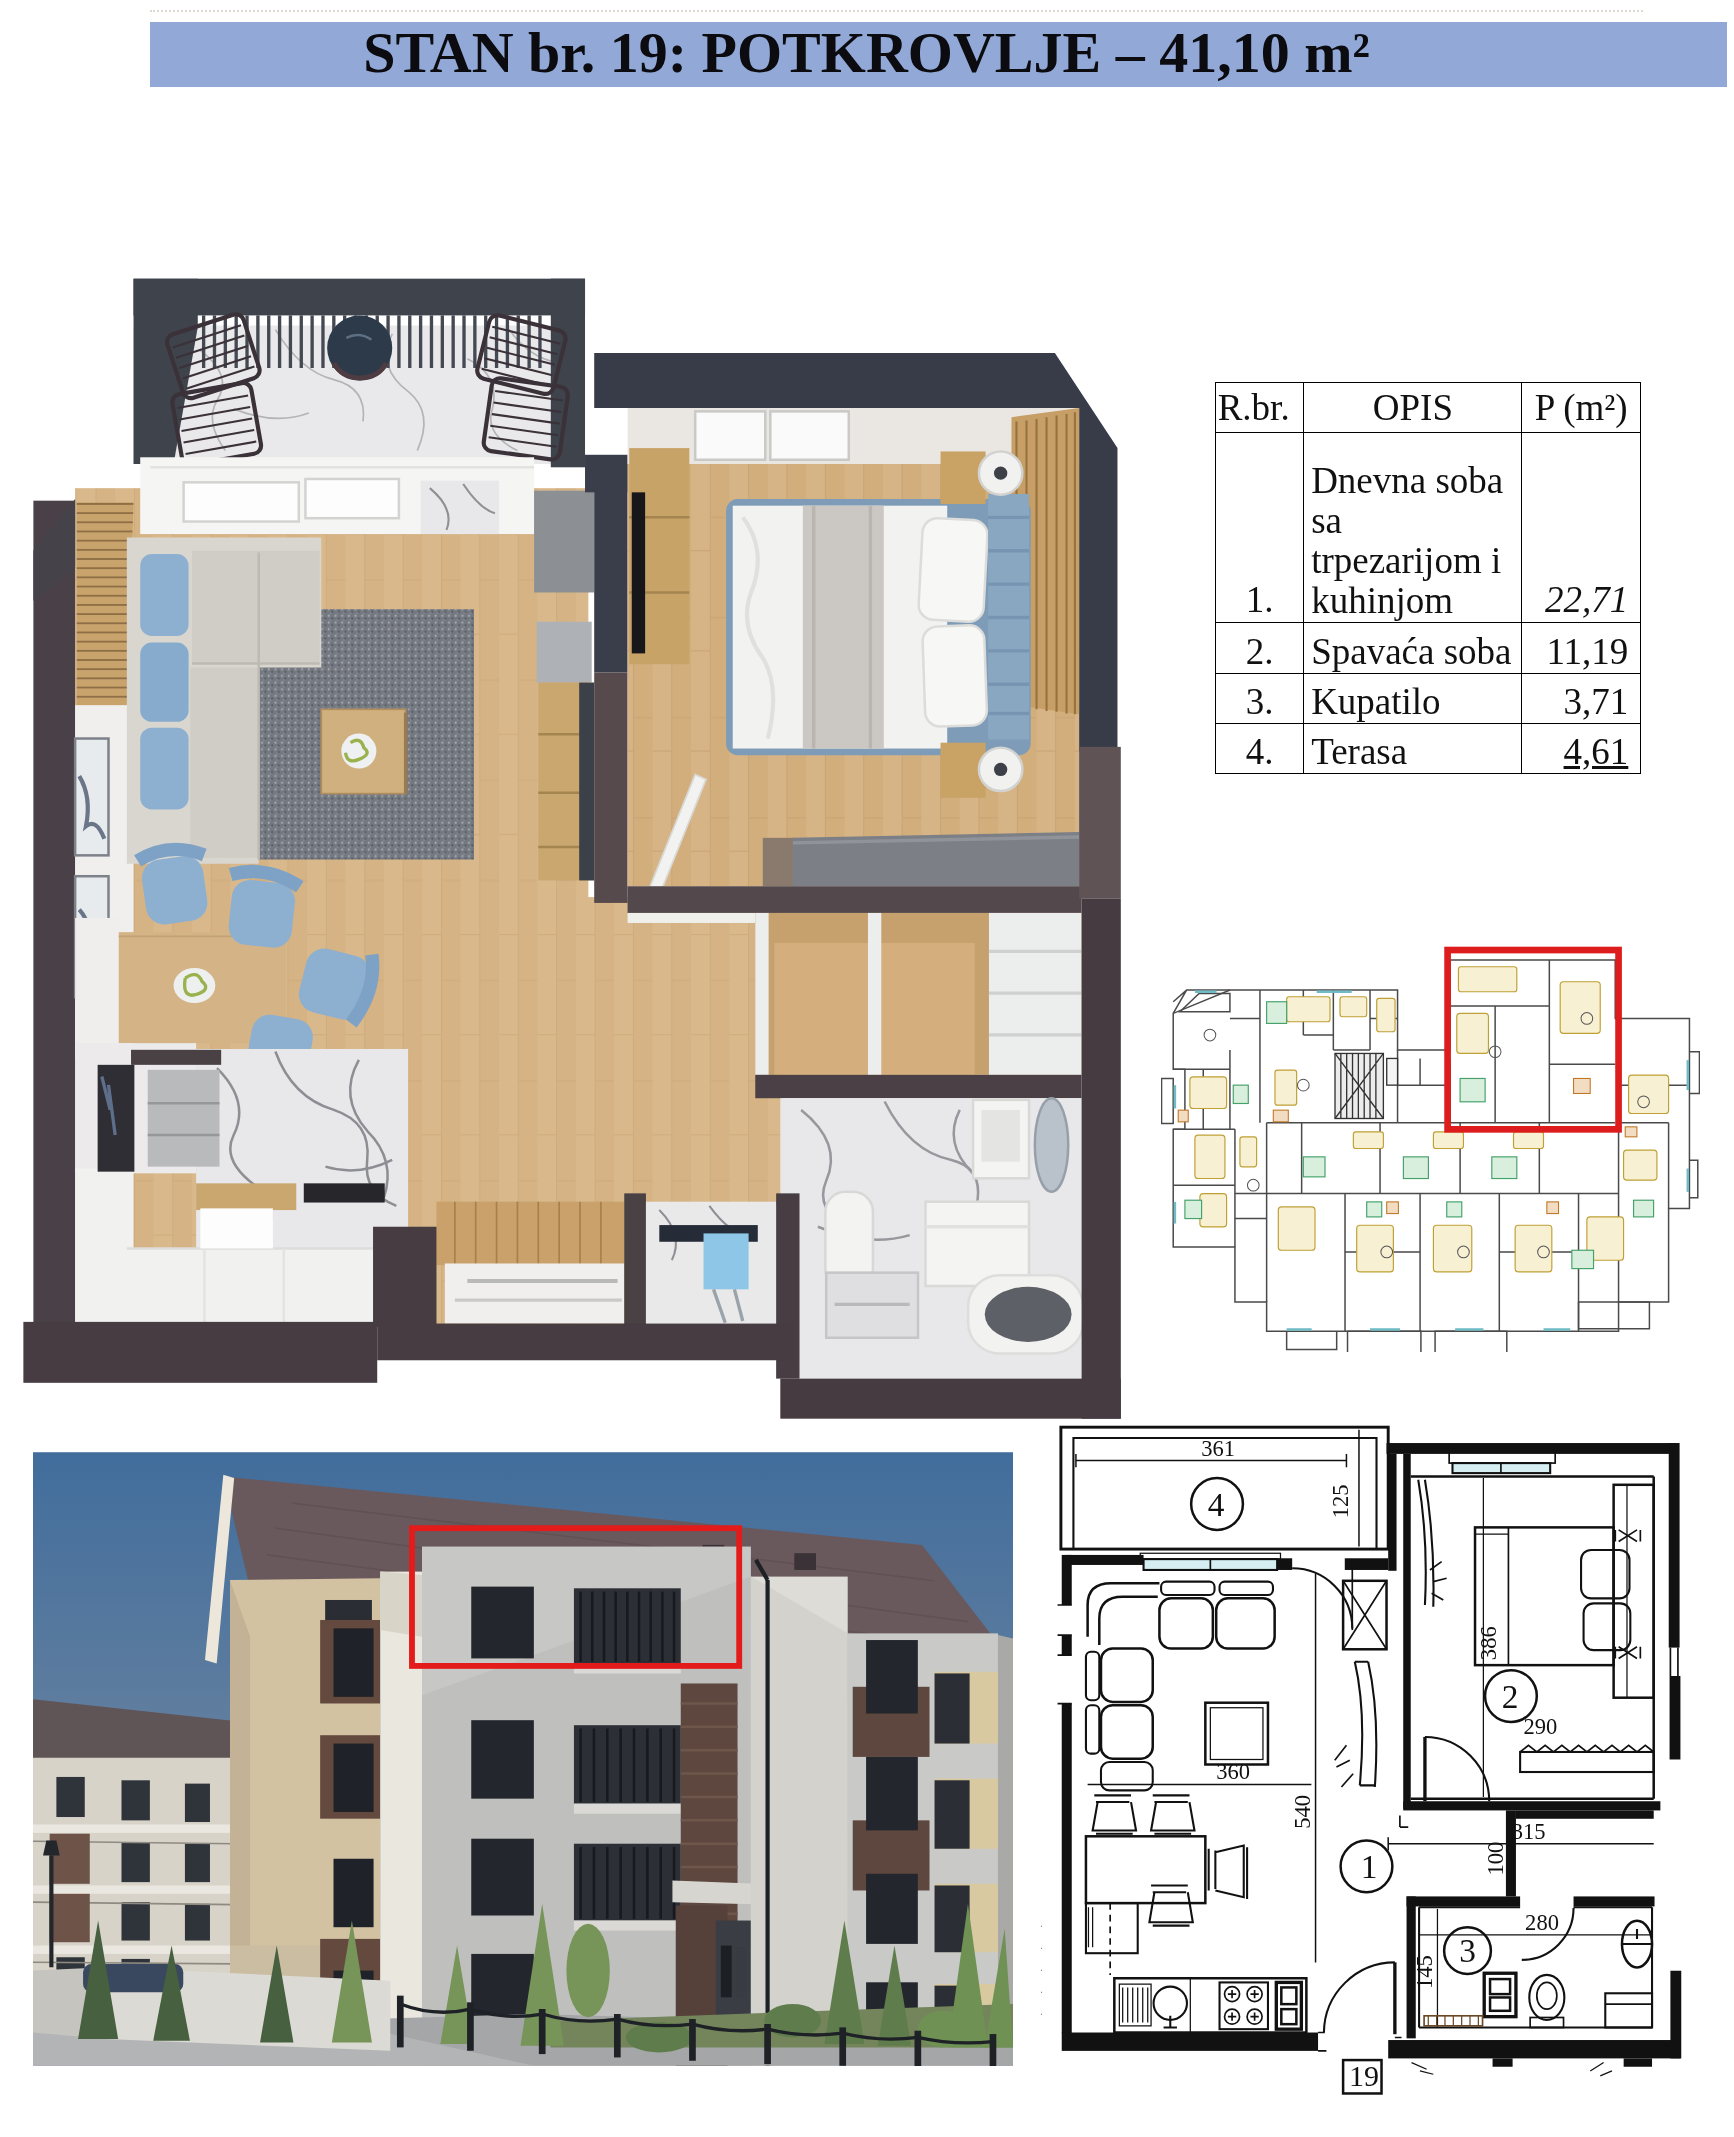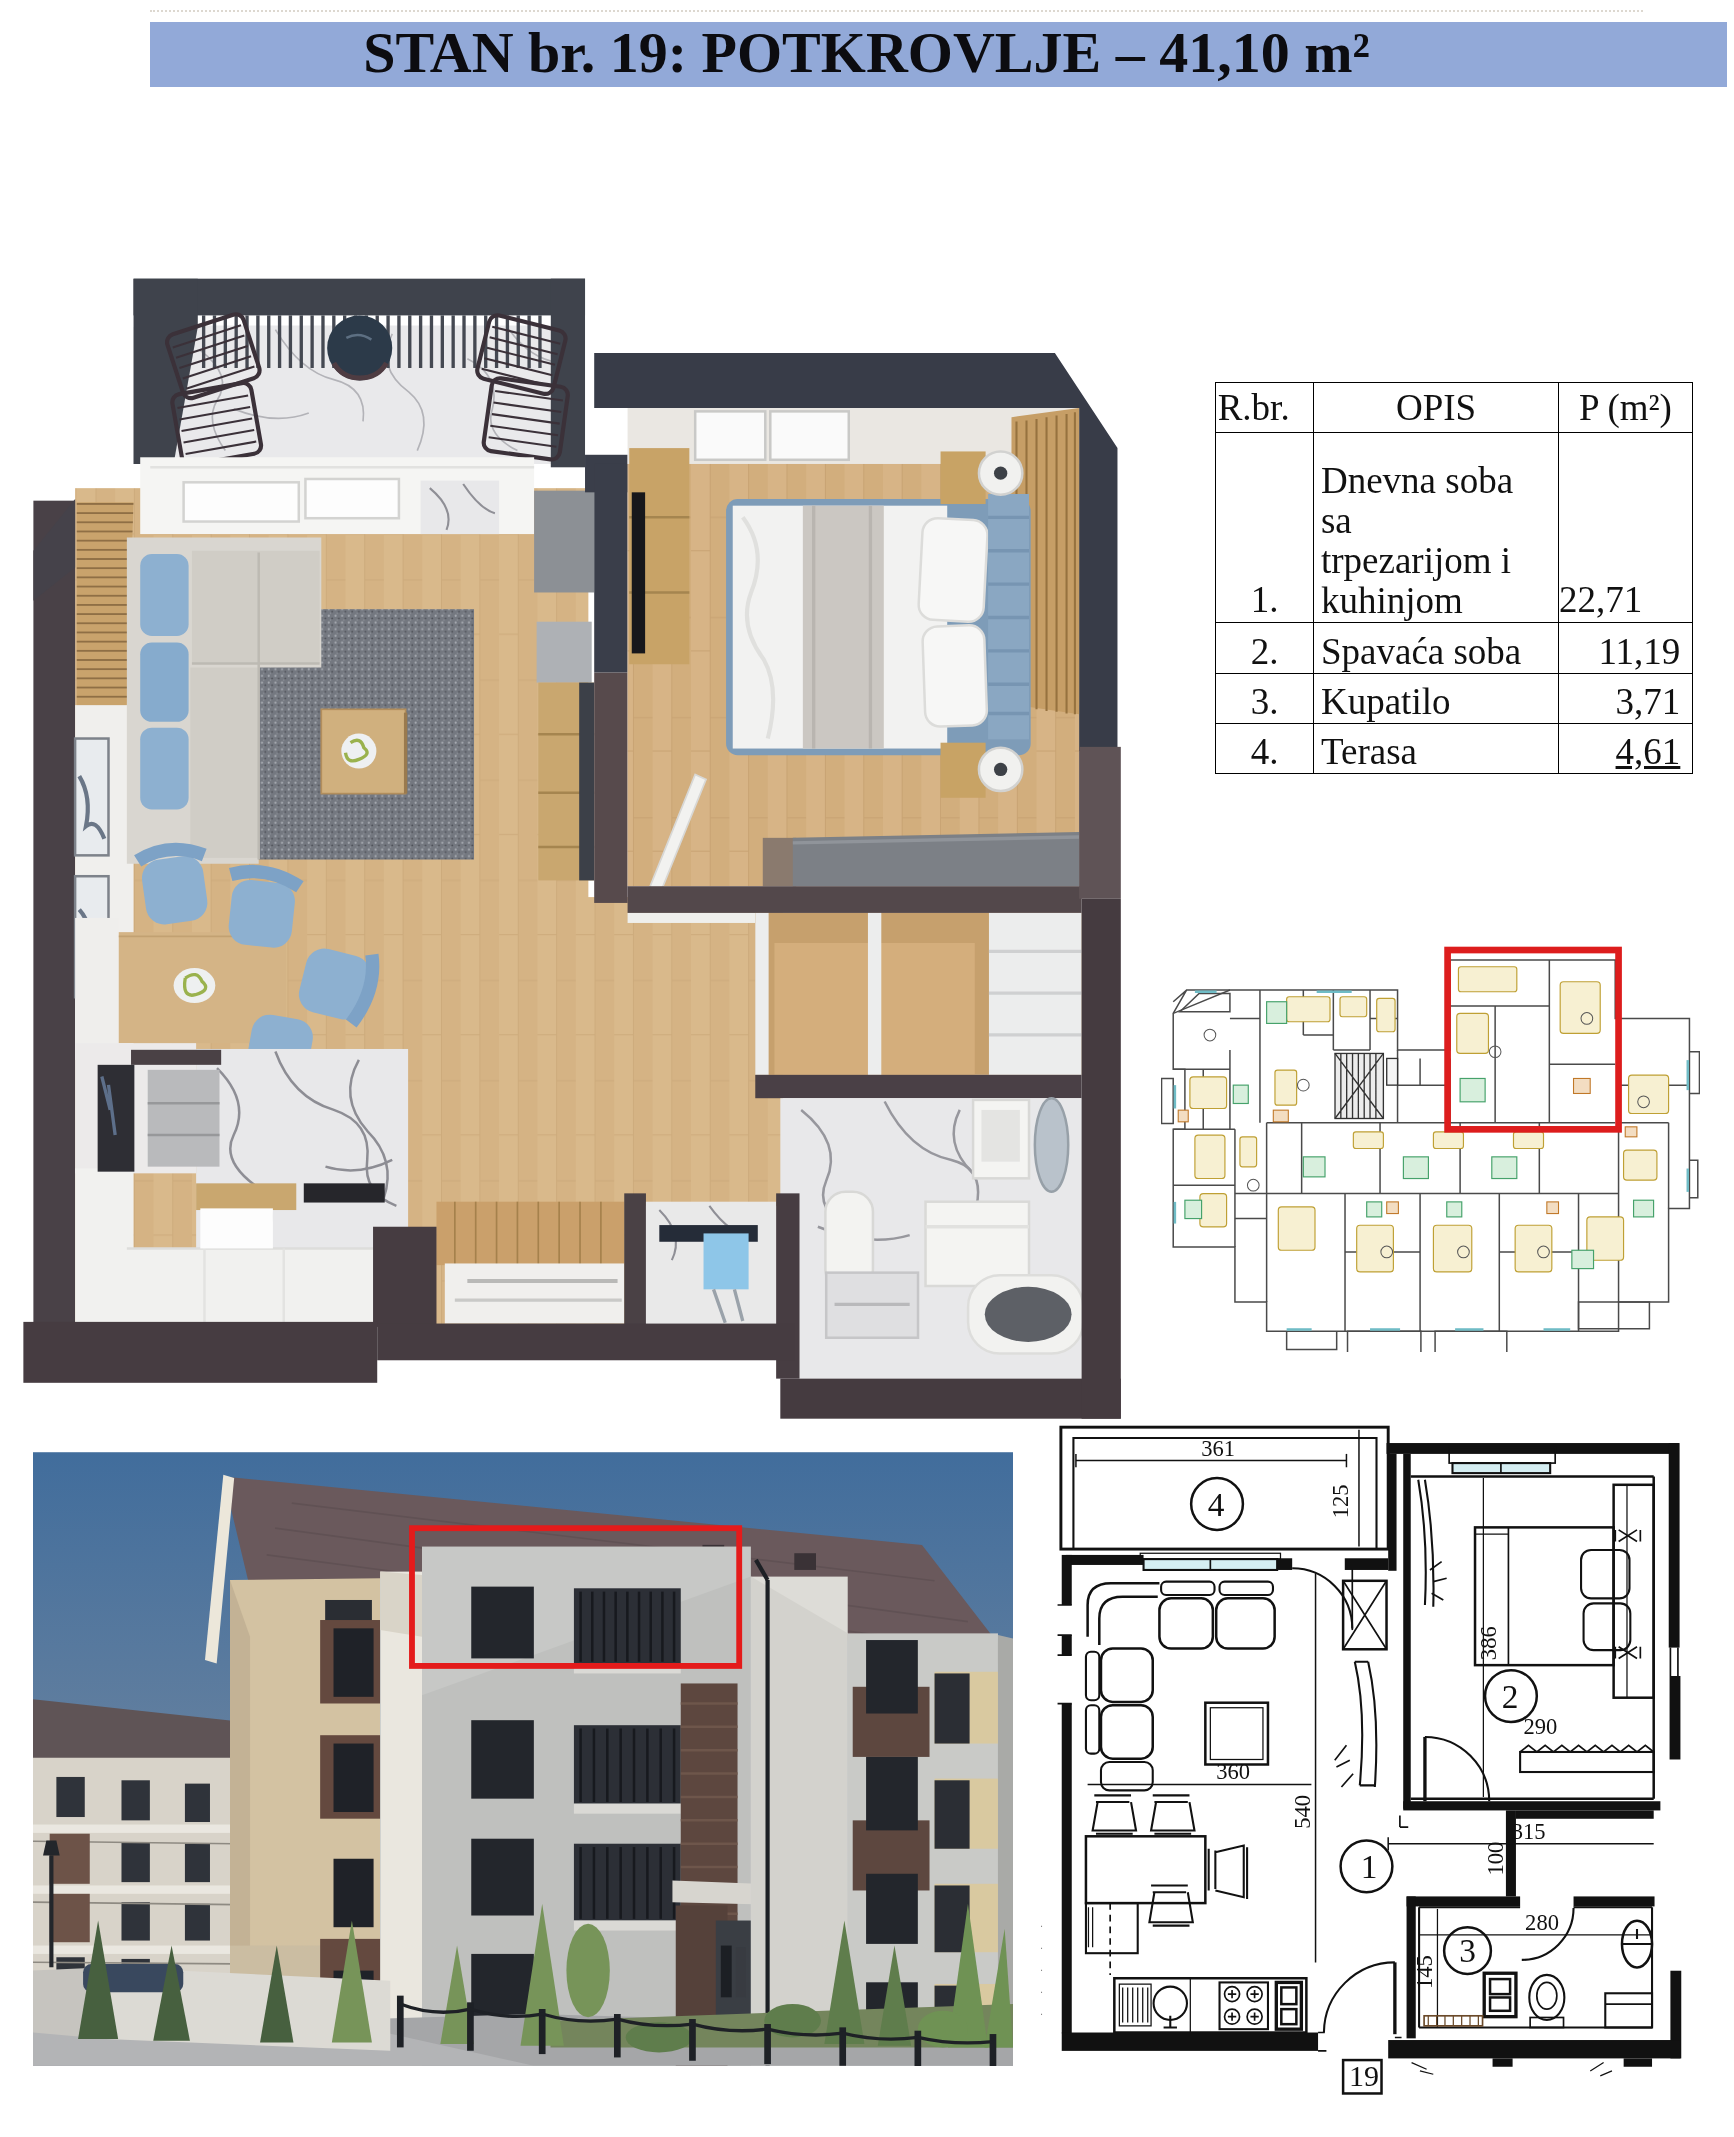--- a/index.html
+++ b/index.html
@@ -11,38 +11,38 @@
 </head>
 <body>
 <div id="page">
 
 <div class="abs" style="left:150px;top:10px;width:1493px;height:0;border-top:2.5px dotted #ddd8d0;"></div>
 
 <div class="abs" style="left:150px;top:22px;width:1577px;height:65px;background:#92a9d8;"></div>
 
 <div class="abs" style="left:150px;top:22px;width:1433px;height:65px;text-align:center;font-weight:bold;font-size:58px;line-height:62px;color:#0c0c10;letter-spacing:0px;">STAN br. 19: POTKROVLJE – 41,10 m²</div>
 
-<table id="areatable" class="abs" style="left:1215px;top:382px;width:478px;height:392px;">
+<table id="areatable" class="abs" style="left:1215px;top:382px;width:426px;height:392px;">
   <colgroup>
         <col style="width:96px">
         <col style="width:239px">
         <col style="width:131px">
       </colgroup>
 
   <tbody>
         <tr style="height:42px;">
     <td style="font-size:37px;text-align:left;padding:0 0 0 1.7px;">R.br.</td>
     <td style="font-size:37px;text-align:center;">OPIS</td>
     <td style="font-size:37px;text-align:center;">P (m²)</td>
   </tr>
 
   <tr style="height:149px;">
     <td style="font-size:37px;text-align:center;vertical-align:bottom;padding-bottom:1.7px;">1.</td>
     <td style="font-size:37px;text-align:left;vertical-align:bottom;padding-left:6.7px;">Dnevna soba<br>sa<br>trpezarijom i<br>kuhinjom</td>
-    <td style="font-size:37px;vertical-align:bottom;padding:0 11.7px 1.7px 0;">22,71</td>
+    <td style="font-size:37px;text-align:right;vertical-align:bottom;padding:0 11.7px 1.7px 0;font-style:italic;">22,71</td>
   </tr>
 
   <tr style="height:44px;">
     <td style="font-size:37px;text-align:center;vertical-align:bottom;">2.</td>
     <td style="font-size:37px;text-align:left;vertical-align:bottom;padding-left:6.7px;">Spavaća soba</td>
     <td style="font-size:37px;text-align:right;vertical-align:bottom;padding-right:11.7px;">11,19</td>
   </tr>
 
   <tr style="height:41px;">
     <td style="font-size:37px;text-align:center;vertical-align:bottom;">3.</td>

